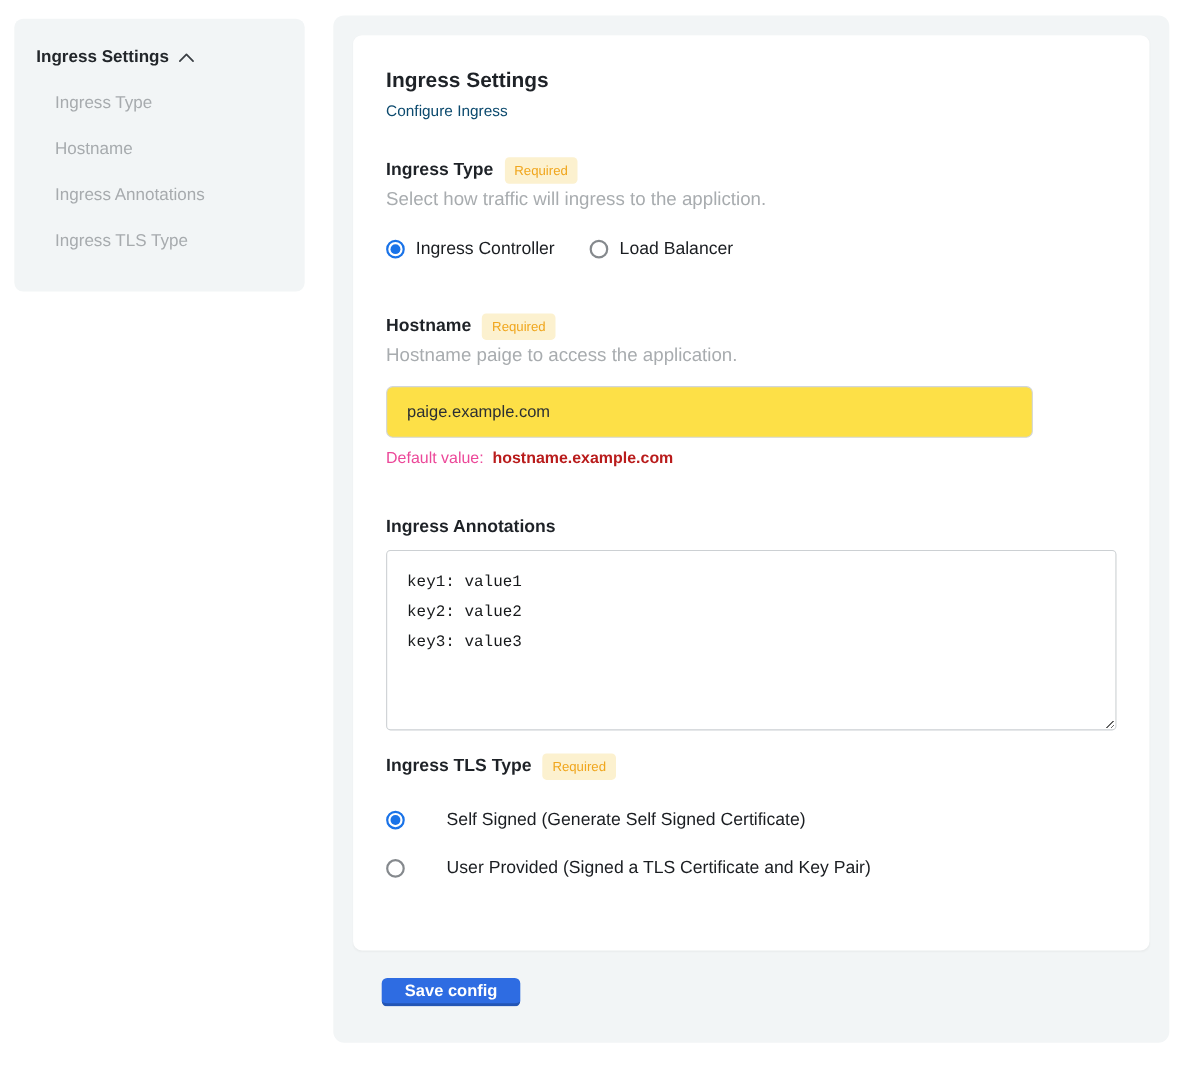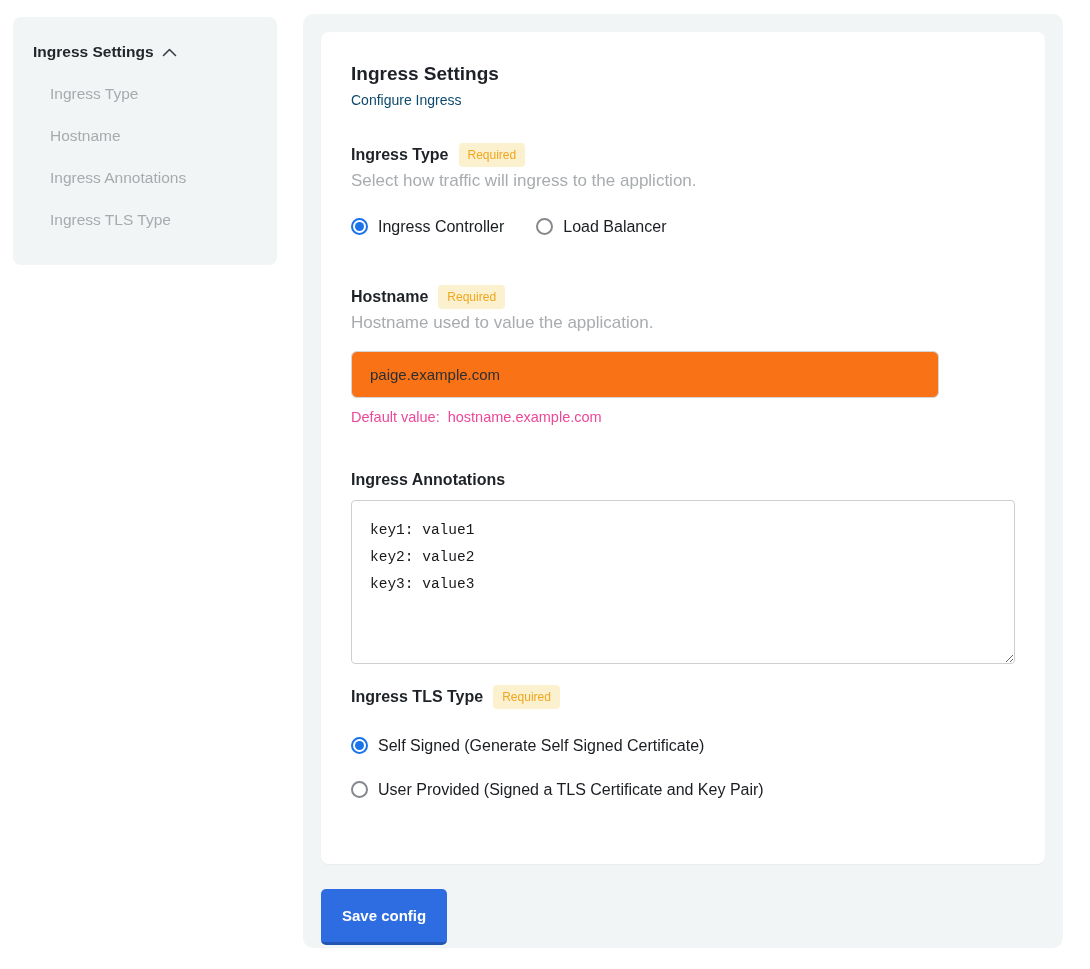--- a/index.html
+++ b/index.html
@@ -57,49 +57,49 @@
   .radio-circle {
     width:17px; height:17px; border-radius:50%;
     border:2px solid #85898d; position:relative; flex:0 0 auto; background:#fff;
   }
   .radio-option.selected .radio-circle { border-color:#1a73e8; }
   .radio-option.selected .radio-circle::after {
     content:""; position:absolute; inset:2px; border-radius:50%; background:#1a73e8;
   }
   .radio-label { margin-left:10px; font-size:16px; color:#1a1d21; font-weight:500; line-height:19px; }
   .radio-stack { margin-top:27px; }
-  .radio-stack .radio-option { margin-left:0; }
+  .radio-stack .radio-option { margin-left:0;gap:28px; }
   .radio-stack .radio-option + .radio-option { margin-top:25px; }
 
   
   .text-input {
     margin-top:20px; width:588px; height:47px;
     border:1px solid #d2d6d9; border-radius:6px; padding:0 18px;
-    font-size:15px; color:#2b2f33; background:#f97316; outline:none;
+    font-size:15px; color:#2b2f33; background:#fde047; outline:none;
     font-family:"Liberation Sans","DejaVu Sans",sans-serif; display:block;
   }
   .default-note { margin-top:11px; font-size:14.5px; line-height:17px; }
   .default-note .dn-label { color:#ec4899; }
-  .default-note .dn-value { color:#ec4899; font-weight:400; margin-left:4px; }
+  .default-note .dn-value { color:#b91c1c; font-weight:700; margin-left:4px; }
 
   
   .annot-textarea {
     margin-top:10px; width:664px; height:164px;
     border:1px solid #ccd0d3; border-radius:4px; padding:16px 18px;
     font-family:"Liberation Mono","DejaVu Sans Mono",monospace;
     font-size:14.5px; line-height:27px; color:#17191b;
     resize:both; outline:none; background:#fff; display:block;
   }
 
   
   .save-btn {
-    margin-top:25px; display:inline-block; height:56px; padding:0 21px;
+    margin-top:25px; display:inline-block; height:26px; padding:0 21px;
     background:#2e6ce2; border:none; border-bottom:3px solid #2355b4;
     border-radius:5px; color:#ffffff; font-size:15px; font-weight:700;
-    font-family:"Liberation Sans","DejaVu Sans",sans-serif; cursor:pointer;
+    font-family:"Liberation Sans","DejaVu Sans",sans-serif; cursor:pointer;margin-left:26px;
   }
 </style>
 </head>
 <body>
 
 <nav class="sidebar">
   <div class="sidebar-header">
     <span>Ingress Settings</span>
     <span style="display:inline-flex;align-items:center;">
       <svg width="15" height="9" viewBox="0 0 15 9">
@@ -135,21 +135,21 @@
           <span class="radio-label">Load Balancer</span>
         </div>
       </div>
     </div>
 
     <div class="sec-host">
       <div class="section-label-row">
         <span class="section-label">Hostname</span>
         <span class="badge">Required</span>
       </div>
-      <p class="help">Hostname used to value the application.</p>
+      <p class="help">Hostname paige to access the application.</p>
       <input class="text-input" type="text" value="paige.example.com" style="">
       <p class="default-note">
         <span class="dn-label">Default value:</span>
         <span class="dn-value">hostname.example.com</span>
       </p>
     </div>
 
     <div class="sec-annot">
       <div class="section-label-row">
         <span class="section-label">Ingress Annotations</span>

